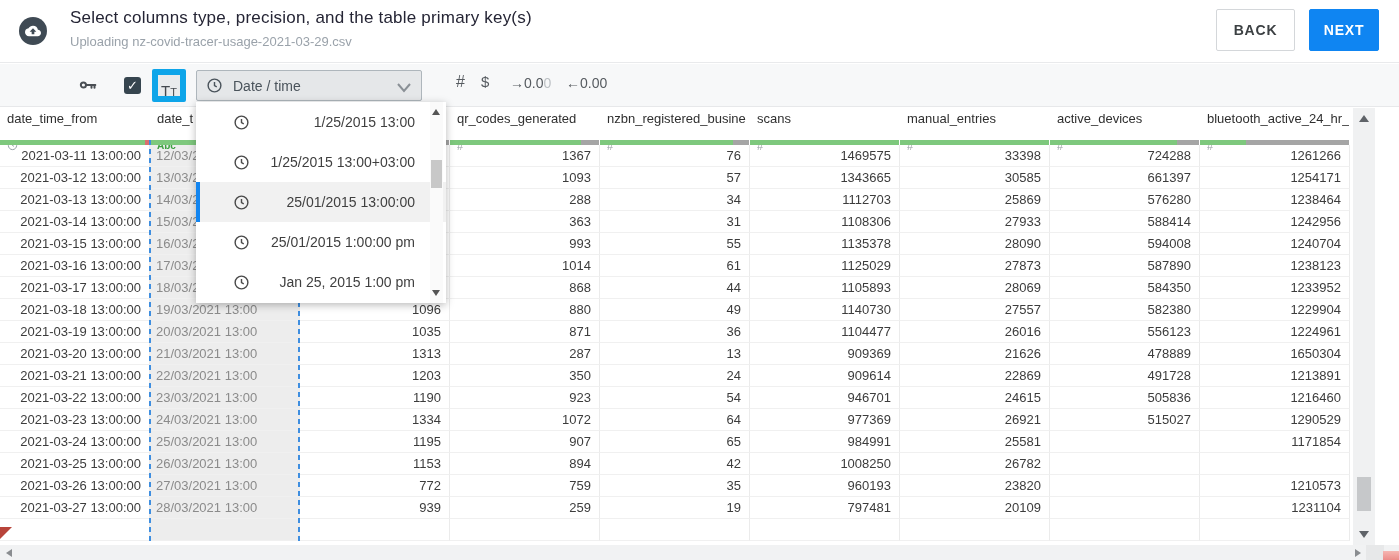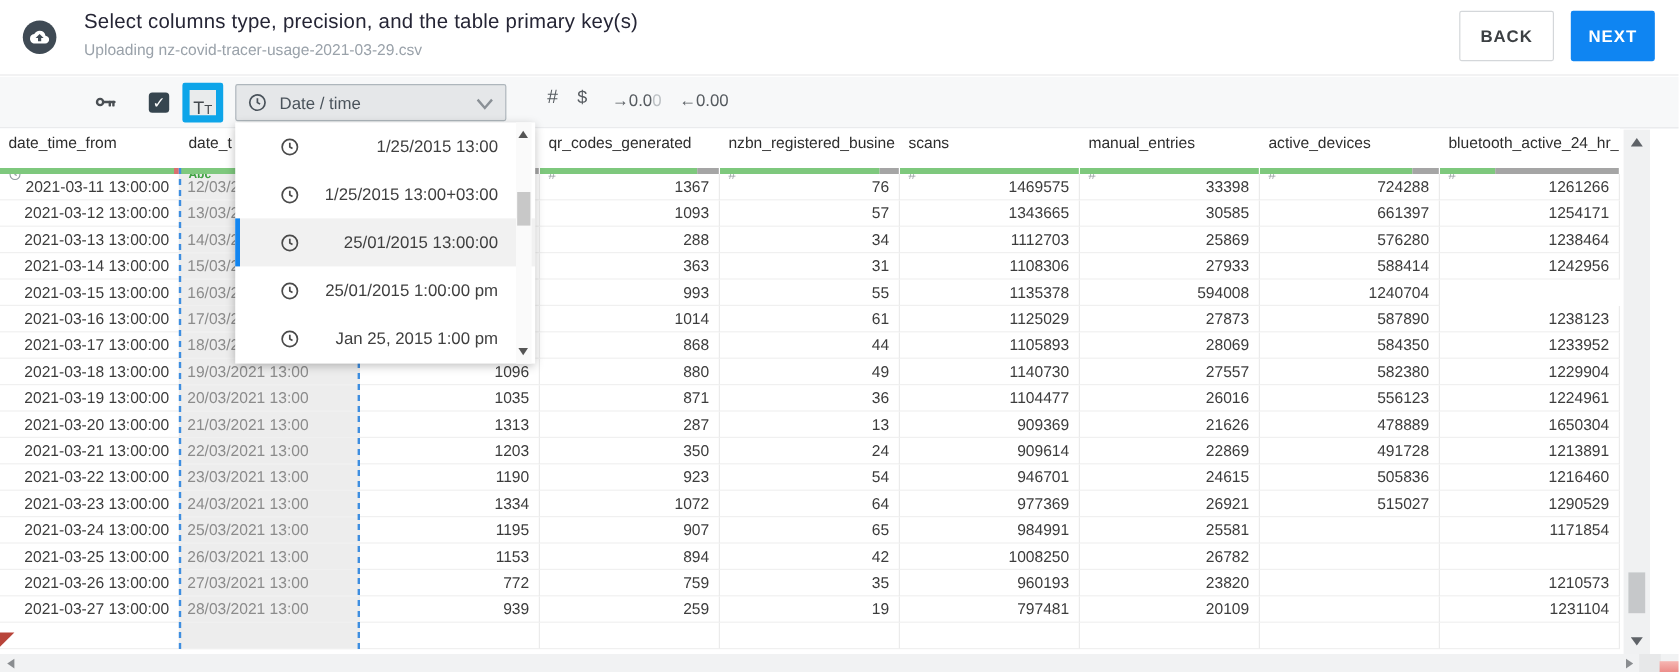--- a/index.html
+++ b/index.html
@@ -248,20 +248,21 @@
           <div class="bcell right">588414</div>
           <div class="bcell right">1242956</div>
         </div>
         <div class="brow">
           <div class="bcell right">2021-03-15 13:00:00</div>
           <div class="bcell left sel">16/03/2021 13:00</div>
           <div class="bcell right"></div>
           <div class="bcell right">993</div>
           <div class="bcell right">55</div>
           <div class="bcell right">1135378</div>
+          <div class="bcell right">28090</div>
           <div class="bcell right">594008</div>
           <div class="bcell right">1240704</div>
         </div>
         <div class="brow">
           <div class="bcell right">2021-03-16 13:00:00</div>
           <div class="bcell left sel">17/03/2021 13:00</div>
           <div class="bcell right"></div>
           <div class="bcell right">1014</div>
           <div class="bcell right">61</div>
           <div class="bcell right">1125029</div>

